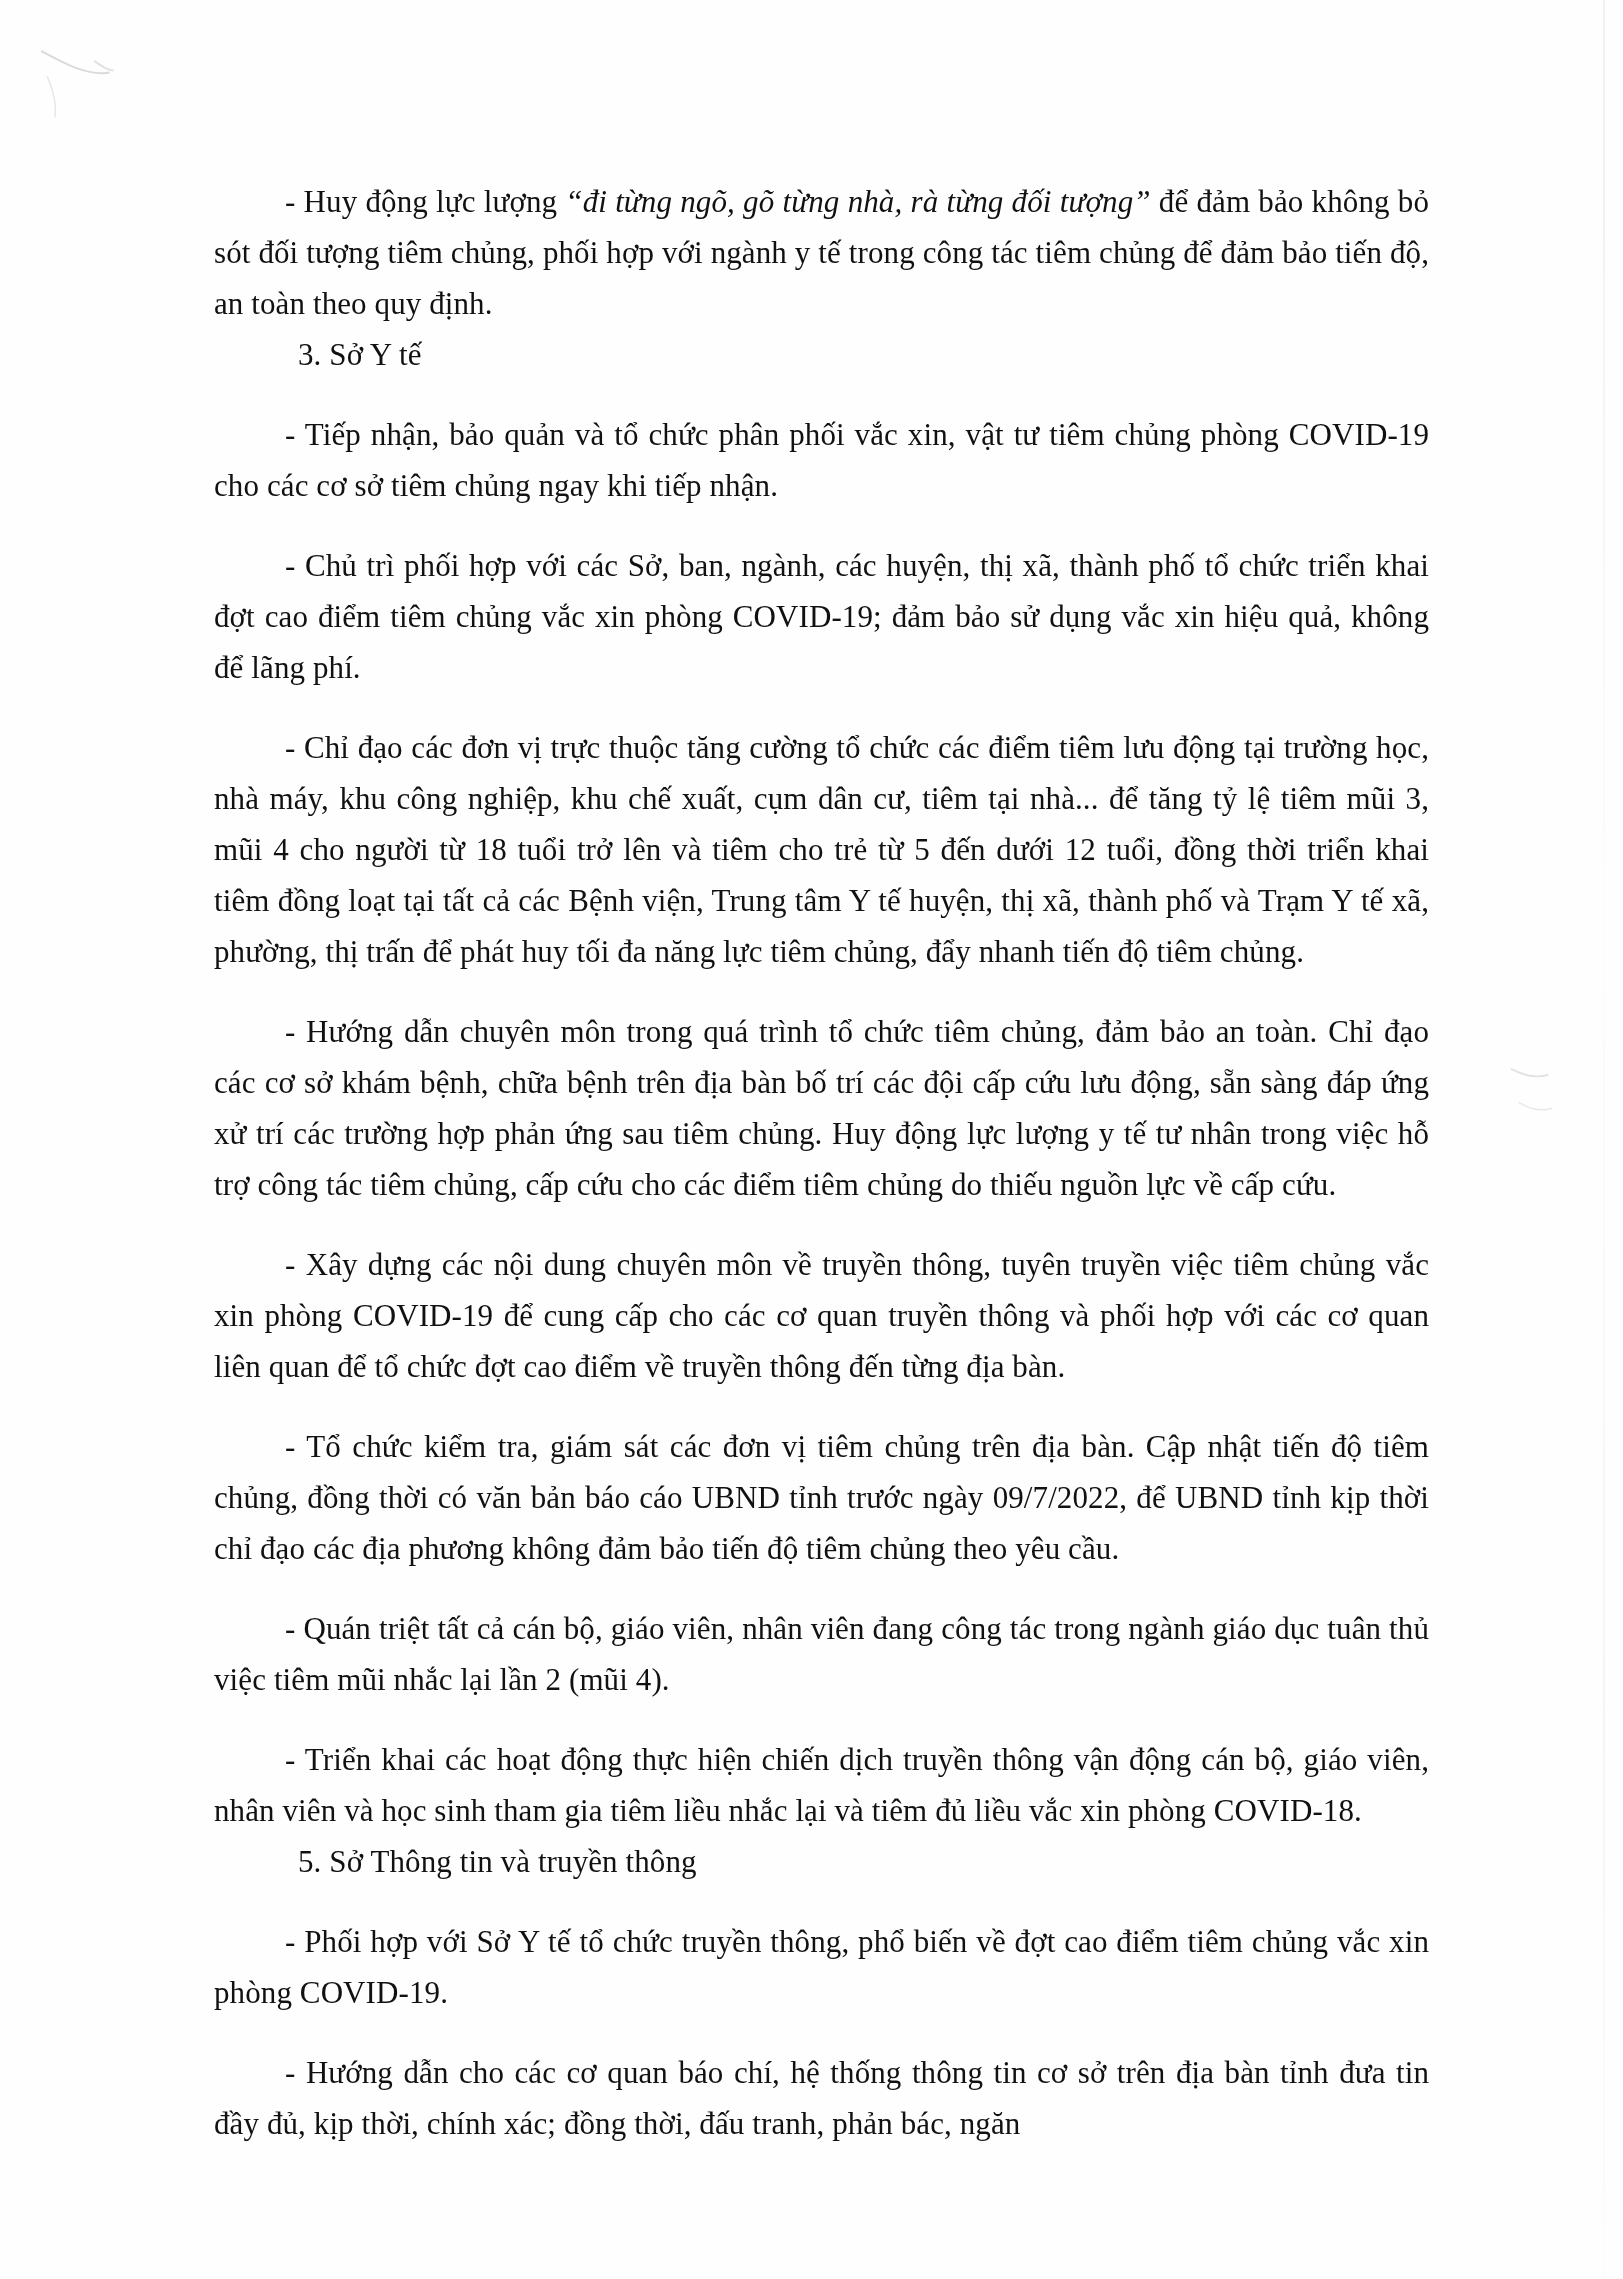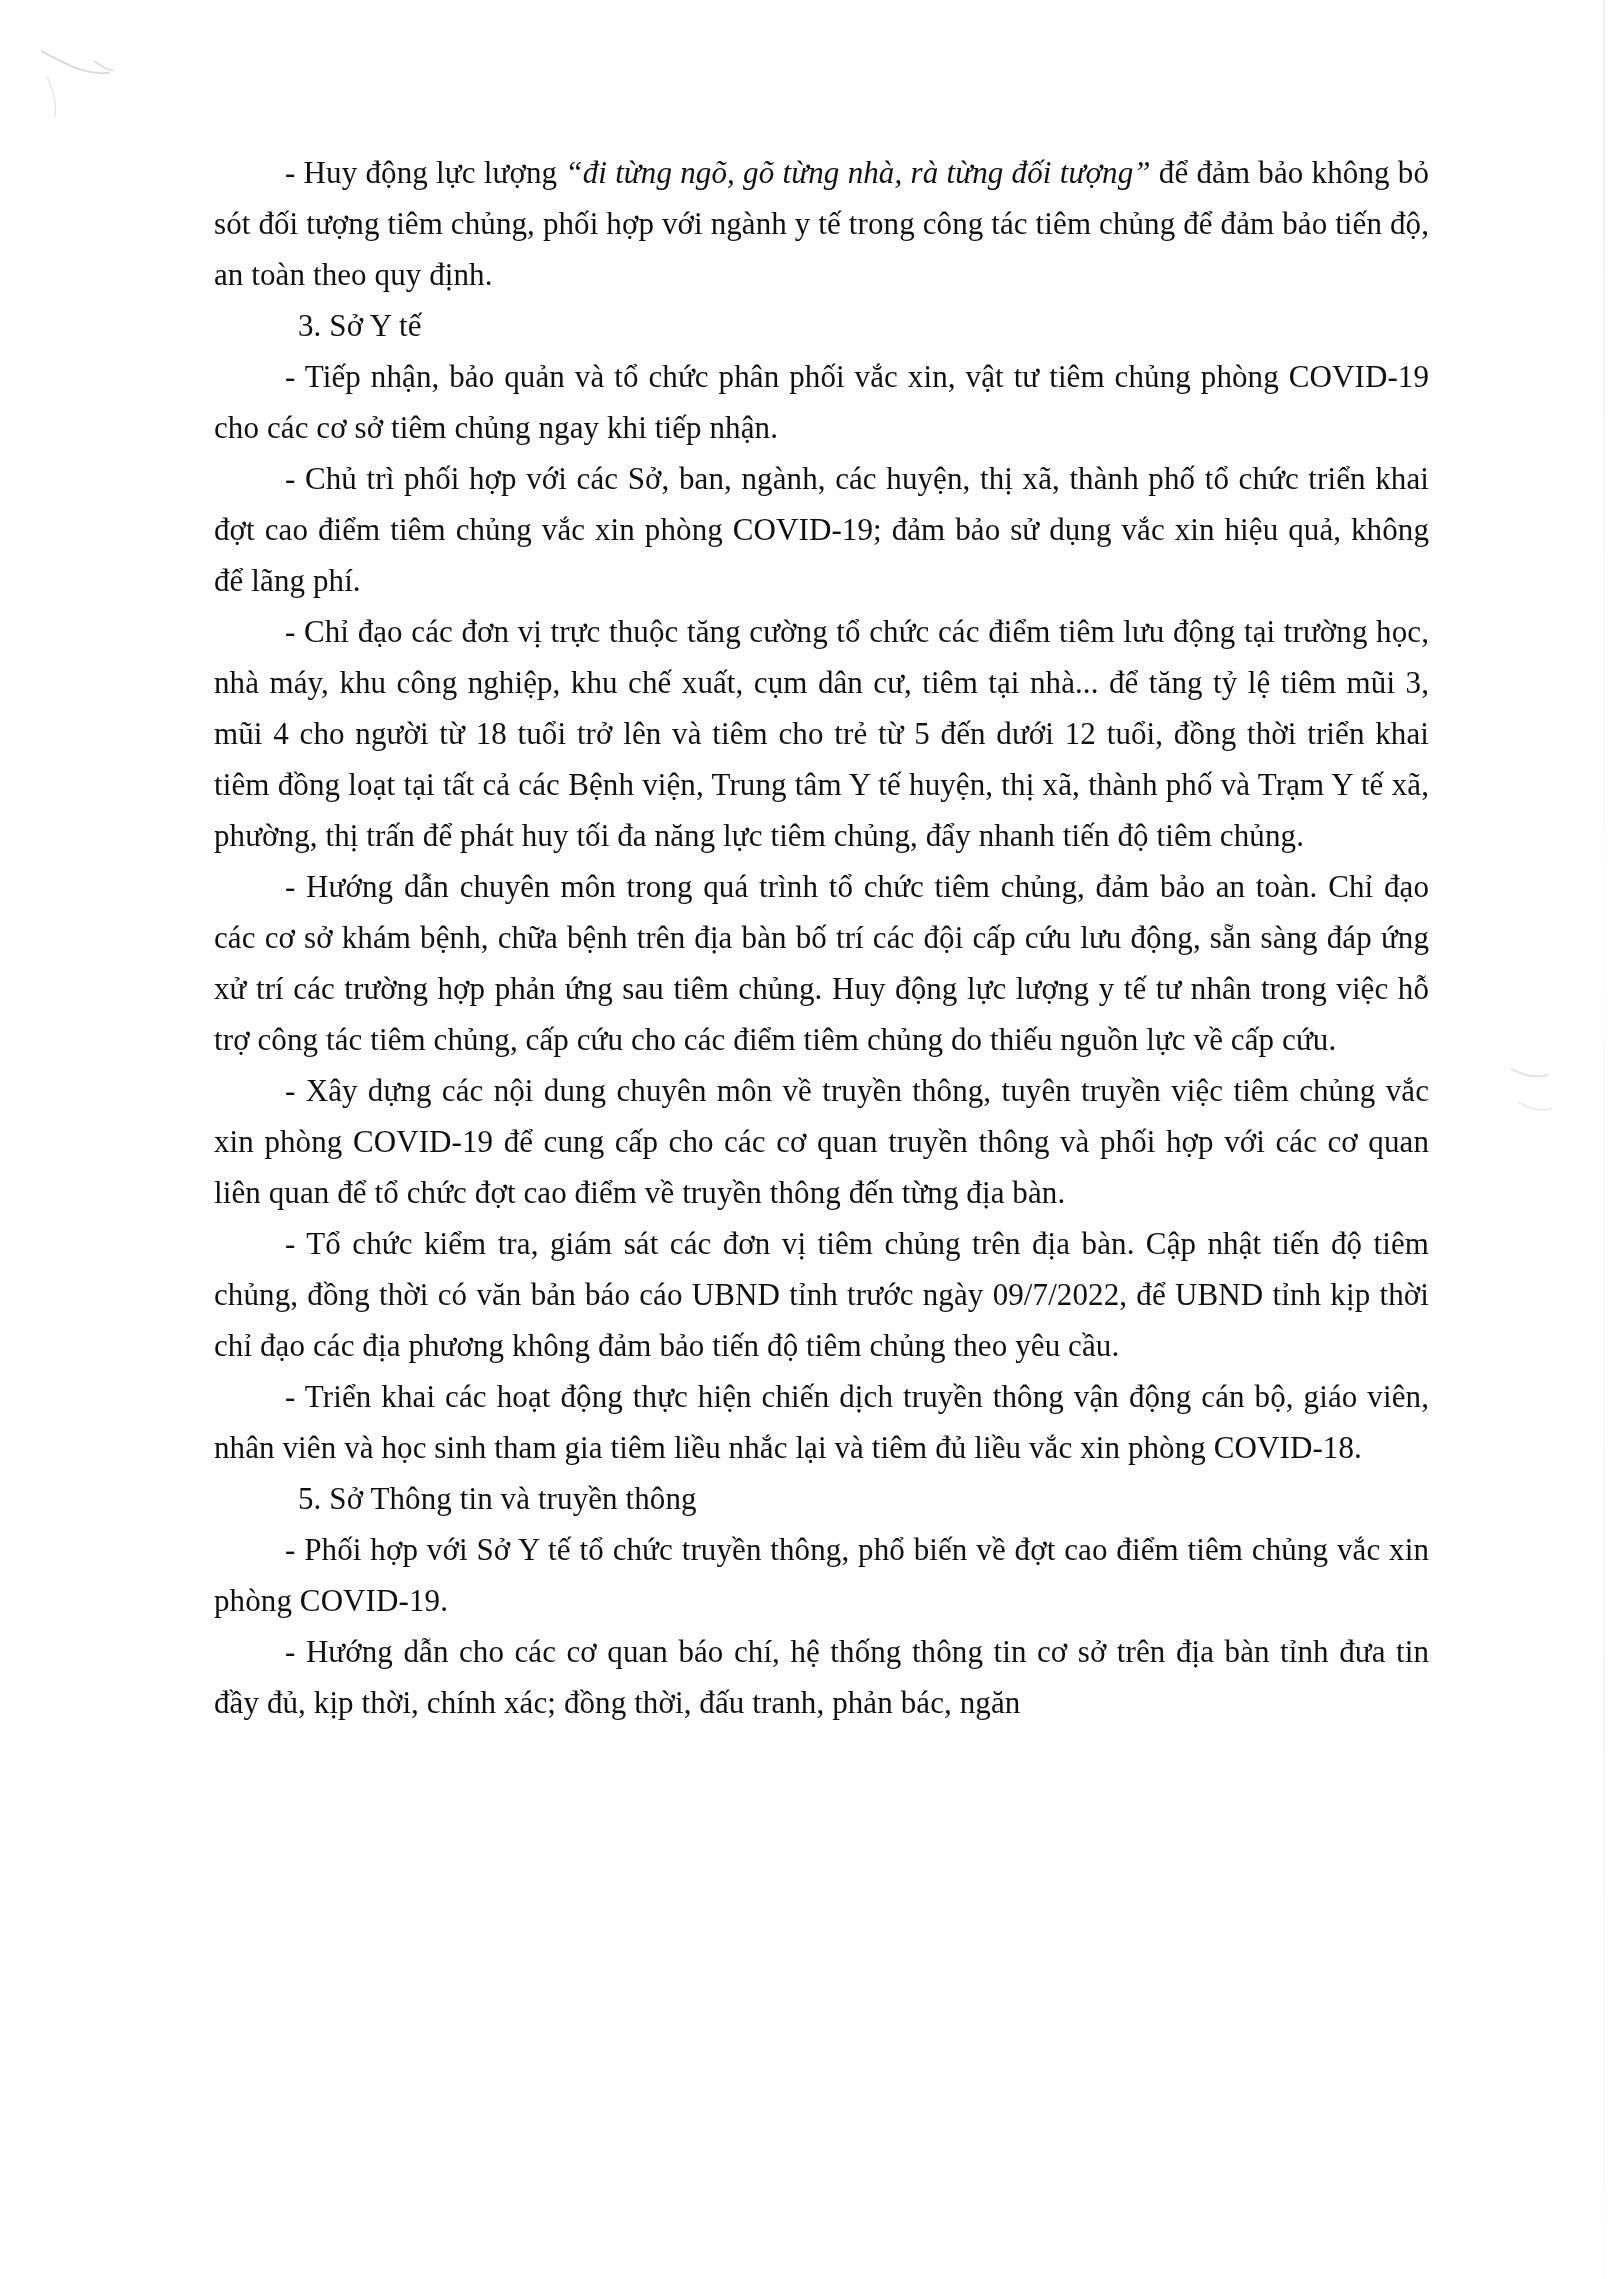--- a/index.html
+++ b/index.html
@@ -54,20 +54,21 @@
   }
   .para {
     margin: 0;
     text-indent: 71px;
   }
   .para.heading {
     text-indent: 84px;
   }
   .para.cont {
     text-indent: 71px;
+    margin-top: 29px;
   }
   .italic {
     font-style: italic;
   }
 </style>
 </head>
 <body>
 
 <div class="page">
 
@@ -90,20 +91,21 @@
 
   <div class="body-text">
       <div class="para cont"><span>- Huy động lực lượng </span><span class="italic">“đi từng ngõ, gõ từng nhà, rà từng đối tượng”</span><span> để đảm bảo không bỏ sót đối tượng tiêm chủng, phối hợp với ngành y tế trong công tác tiêm chủng để đảm bảo tiến độ, an toàn theo quy định.</span></div>
       <div class="para heading"><span>3. Sở Y tế</span></div>
       <div class="para cont"><span>- Tiếp nhận, bảo quản và tổ chức phân phối vắc xin, vật tư tiêm chủng phòng COVID-19  cho các cơ sở tiêm chủng ngay khi tiếp nhận.</span></div>
       <div class="para cont"><span>- Chủ trì phối hợp với các Sở, ban, ngành, các huyện, thị xã, thành phố tổ chức triển khai đợt cao điểm tiêm chủng vắc xin phòng COVID-19; đảm bảo sử dụng vắc xin hiệu quả, không để lãng phí.</span></div>
       <div class="para cont"><span>- Chỉ đạo các đơn vị trực thuộc tăng cường tổ chức các điểm tiêm lưu động tại trường học, nhà máy, khu công nghiệp, khu chế xuất, cụm dân cư, tiêm tại nhà... để tăng tỷ lệ tiêm mũi 3, mũi 4 cho người từ 18 tuổi trở lên và tiêm cho trẻ từ 5 đến dưới 12 tuổi, đồng thời triển khai tiêm đồng loạt tại tất cả các Bệnh viện, Trung tâm Y tế huyện, thị xã, thành phố và Trạm Y tế xã, phường, thị trấn để phát huy tối đa năng lực tiêm chủng, đẩy nhanh tiến độ tiêm chủng.</span></div>
       <div class="para cont"><span>- Hướng dẫn chuyên môn trong quá trình tổ chức tiêm chủng, đảm bảo an toàn. Chỉ đạo các cơ sở khám bệnh, chữa bệnh trên địa bàn bố trí các đội cấp cứu lưu động, sẵn sàng đáp ứng xử trí các trường hợp phản ứng sau tiêm chủng. Huy động lực lượng y tế tư nhân trong việc hỗ trợ công tác tiêm chủng, cấp cứu cho các điểm tiêm chủng do thiếu nguồn lực về cấp cứu.</span></div>
       <div class="para cont"><span>- Xây dựng các nội dung chuyên môn về truyền thông, tuyên truyền việc tiêm chủng vắc xin phòng COVID-19 để cung cấp cho các cơ quan truyền thông và phối hợp với các cơ quan liên quan để tổ chức đợt cao điểm về truyền thông đến từng địa bàn.</span></div>
       <div class="para cont"><span>- Tổ chức kiểm tra, giám sát các đơn vị tiêm chủng trên địa bàn. Cập nhật tiến độ tiêm chủng, đồng thời có văn bản báo cáo UBND tỉnh trước ngày 09/7/2022, để UBND tỉnh kịp thời chỉ đạo các địa phương không đảm bảo tiến độ tiêm chủng theo yêu cầu.</span></div>
+      <div class="para cont"><span>- Quán triệt tất cả cán bộ, giáo viên, nhân viên đang công tác trong ngành giáo dục tuân thủ việc tiêm mũi nhắc lại lần 2 (mũi 4).</span></div>
       <div class="para cont"><span>- Triển khai các hoạt động thực hiện chiến dịch truyền thông vận động cán bộ, giáo viên, nhân viên và học sinh tham gia tiêm liều nhắc lại và tiêm đủ liều vắc xin phòng COVID-18.</span></div>
       <div class="para heading"><span>5. Sở Thông tin và truyền thông</span></div>
       <div class="para cont"><span>- Phối hợp với Sở Y tế tổ chức truyền thông, phổ biến về đợt cao điểm tiêm chủng vắc xin phòng COVID-19.</span></div>
       <div class="para cont"><span>- Hướng dẫn cho các cơ quan báo chí, hệ thống thông tin cơ sở trên địa bàn tỉnh đưa tin đầy đủ, kịp thời, chính xác; đồng thời, đấu tranh, phản bác, ngăn</span></div>
     </div>
 
 </div>
 
 
 </body></html>

